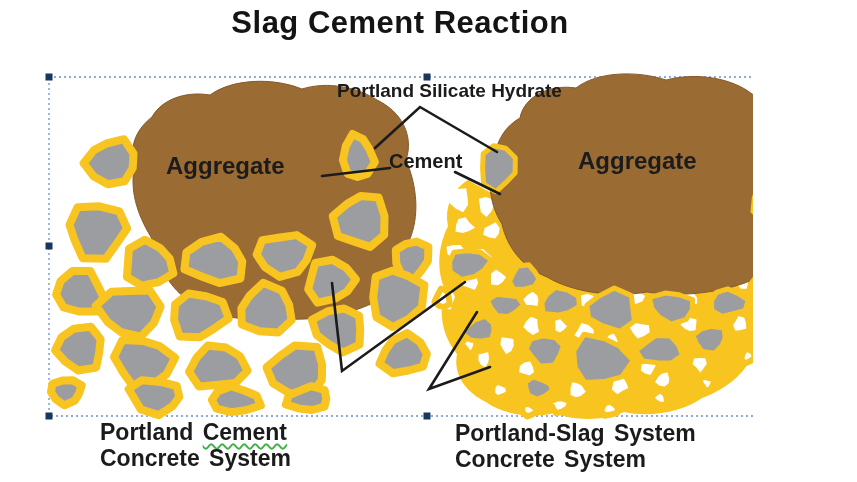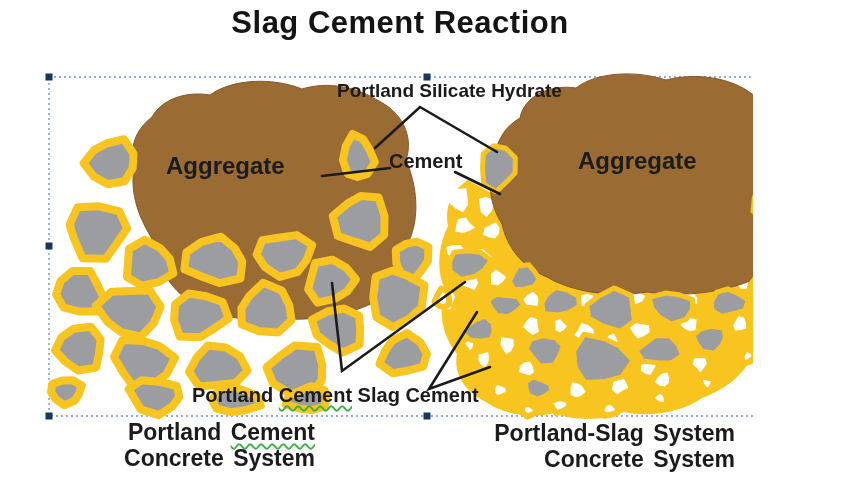--- a/index.html
+++ b/index.html
@@ -12,21 +12,21 @@
   .conn polyline,.conn line{stroke:#1b1b1b;stroke-width:2.6;fill:none;stroke-linecap:round;}
   .lbl{position:absolute;font-weight:bold;color:var(--label_text);white-space:nowrap;z-index:5;}
   .title{position:absolute;left:100px;top:5px;width:600px;text-align:center;
          font-weight:bold;font-size:31px;letter-spacing:.5px;color:#141414;z-index:5;}
   .csh{left:337px;top:80px;font-size:19px;}
   .voids{left:389px;top:150px;font-size:20px;}
   .agg-lbl{font-size:24px;color:#1c1c1e;}
   .agg-left{left:166px;top:152px;}
   .agg-right{left:578px;top:147px;}
   .pcsc{left:192px;top:384px;font-size:20px;}
-  .caption{position:absolute;font-weight:bold;font-size:23px;line-height:26px;text-align:right;
+  .caption{position:absolute;font-weight:bold;font-size:23px;line-height:26px;text-align:left;
            color:var(--label_text);z-index:5;word-spacing:3px;}
   .cap-left{left:100px;top:419px;width:215px;}
   .cap-right{left:455px;top:420px;width:280px;}
   .wavy{text-decoration-line:underline;text-decoration-style:wavy;
         text-decoration-color:var(--spellcheck_green);text-decoration-thickness:2px;text-underline-offset:3px;}
 </style>
 </head>
 <body>
 
 <div class="stage">
@@ -173,21 +173,20 @@
         <rect x="423.5" y="412.5" width="7" height="7" style="fill:var(--selection_handle_navy)"></rect>
         <rect x="800.5" y="412.5" width="7" height="7" style="fill:var(--selection_handle_navy)"></rect>
       </g>
   </svg>
 
   <div class="lbl csh">Portland Silicate Hydrate</div>
   <div class="lbl voids">Cement</div>
   <div class="lbl agg-lbl agg-left">Aggregate</div>
   <div class="lbl agg-lbl agg-right">Aggregate</div>
 
-  <div class="lbl pcsc"><span><span>Portland</span>&nbsp;<span class="wavy">Cement</span></span>&nbsp;<span>Slag Cement</span></div>
 
   <div class="caption cap-left">
     <div><span>Portland</span>&nbsp;<span class="wavy">Cement</span></div>
     <div>Concrete System</div>
   </div>
 
   <div class="caption cap-right">
     <div>Portland-Slag System</div>
     <div>Concrete System</div>
   </div>

